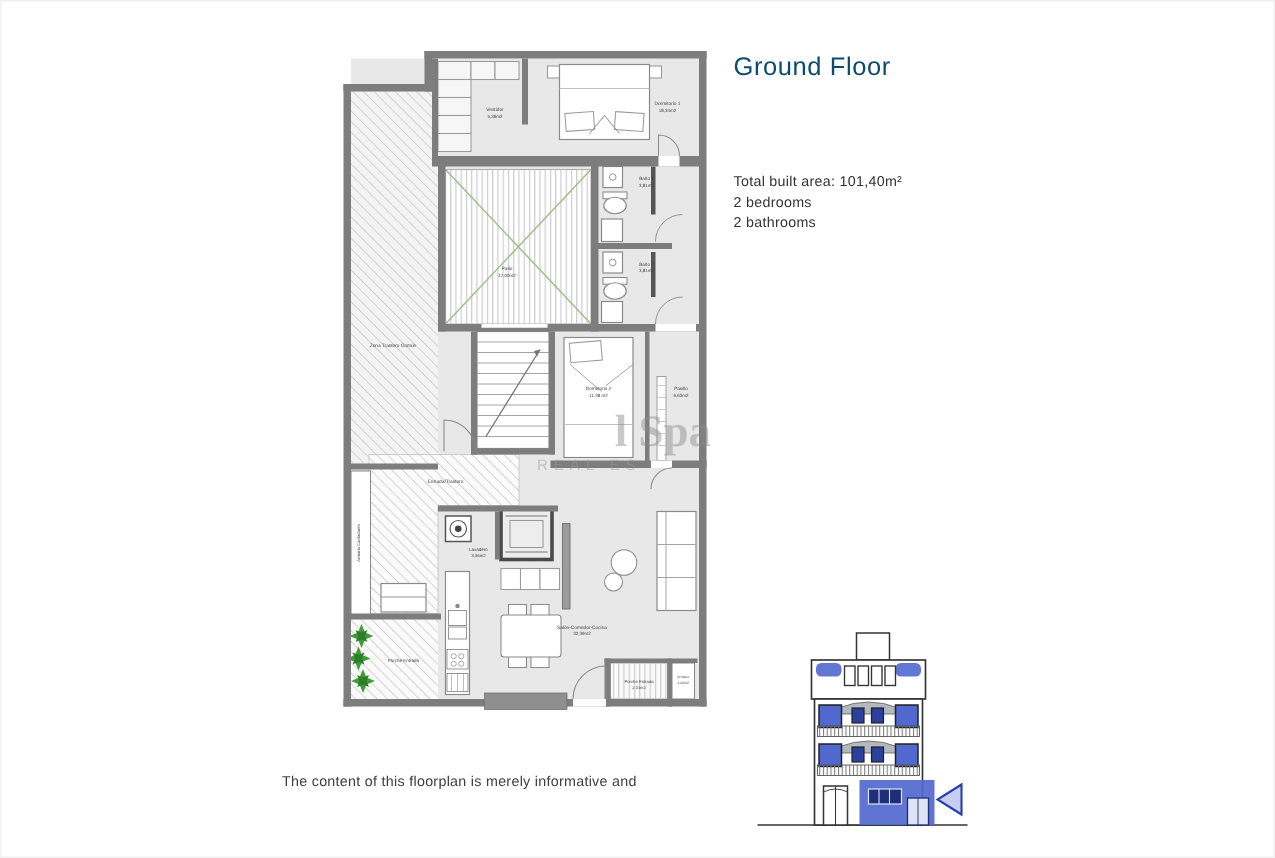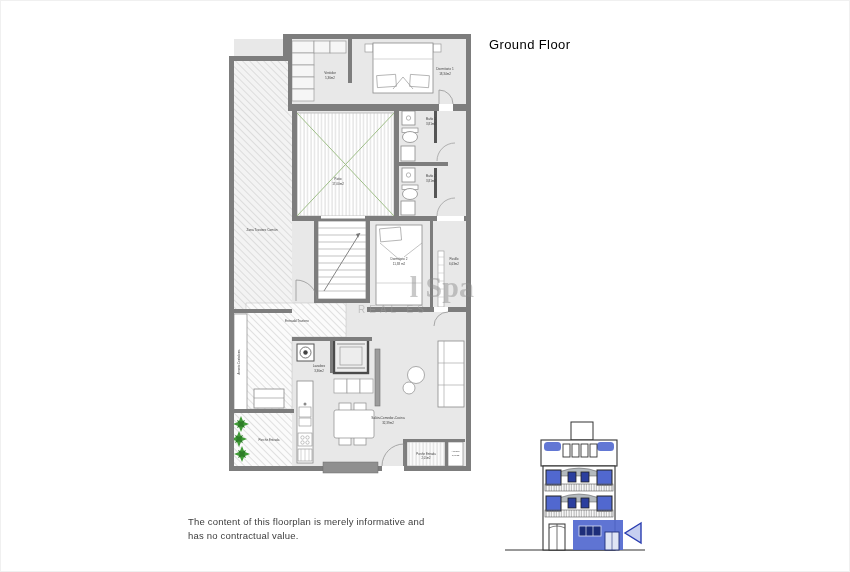--- a/index.html
+++ b/index.html
@@ -4,22 +4,22 @@
 <style>
   html,body{margin:0;padding:0;background:#fff;}
   .page{
     position:relative;width:850px;height:572px;background:#ffffff;
     font-family:"Liberation Sans",sans-serif;overflow:hidden;
     border:1px solid #f0f0f0;box-sizing:border-box;
   }
   .plan-svg{position:absolute;left:225px;top:30px;width:248px;height:444px;}
   .elev-svg{position:absolute;left:502px;top:413px;width:145px;height:145px;}
   .title{
-    position:absolute;left:488px;top:32px;color:#000000;
-    font-size:13px;line-height:23px;font-weight:500;letter-spacing:.4px;
+    position:absolute;left:488px;top:32px;color:#0c4a6e;
+    font-size:17px;line-height:23px;font-weight:500;letter-spacing:.4px;
   }
   .details{
     position:absolute;left:488px;top:114px;color:#333;
     font-size:9.5px;line-height:13.5px;letter-spacing:.2px;
   }
   .disclaimer{
     position:absolute;left:187px;top:514px;color:#3d3d3d;
     font-size:9.5px;line-height:14px;letter-spacing:.2px;
   }
   .lbl{fill:#3f3f3f;text-anchor:middle;font-family:"Liberation Sans",sans-serif;}
@@ -310,20 +310,25 @@
 
     <g>
       <text class="wm1" x="248" y="266" font-size="30" text-anchor="end">l Spa</text>
       <text class="wm2" x="132" y="282" font-size="10" text-anchor="start">REAL ES</text>
     </g>
   </svg>
 
   <div class="title">
     <div>Ground Floor</div>
   </div>
+  <div class="details">
+    <div>Total built area: 101,40m²</div>
+    <div>2 bedrooms</div>
+    <div>2 bathrooms</div>
+  </div>
 
   <svg class="elev-svg" viewBox="0 0 145 145">
     <defs>
       <pattern id="rail" width="2.5" height="8" patternUnits="userSpaceOnUse">
         <line x1="1" y1="0" x2="1" y2="8" stroke="#777" stroke-width="0.7"></line>
       </pattern>
     </defs>
     <line x1="2" y1="136" x2="142" y2="136" stroke="#333" stroke-width="1"></line>
     <g>
       <rect x="68" y="8" width="22" height="18" fill="#fff" stroke="#333" stroke-width="1"></rect>
@@ -366,16 +371,15 @@
         <line x1="90" y1="112" x2="90" y2="122" stroke="#dfe4f5" stroke-width="0.7"></line>
         <rect x="102" y="118" width="14" height="18" fill="#dfe4f5" stroke="#22307a" stroke-width="0.9"></rect>
         <line x1="109" y1="118" x2="109" y2="136" stroke="#22307a" stroke-width="0.6"></line>
         <polygon points="138,109 122,119 138,129" fill="#c6cff0" stroke="#2a3db0" stroke-width="1.4"></polygon>
       </g>
     </g>
   </svg>
 
   <div class="disclaimer">
     <div>The content of this floorplan is merely informative and</div>
-    <div>has no contractual value.</div>
   </div>
 
 </div>
 
 </body></html>

